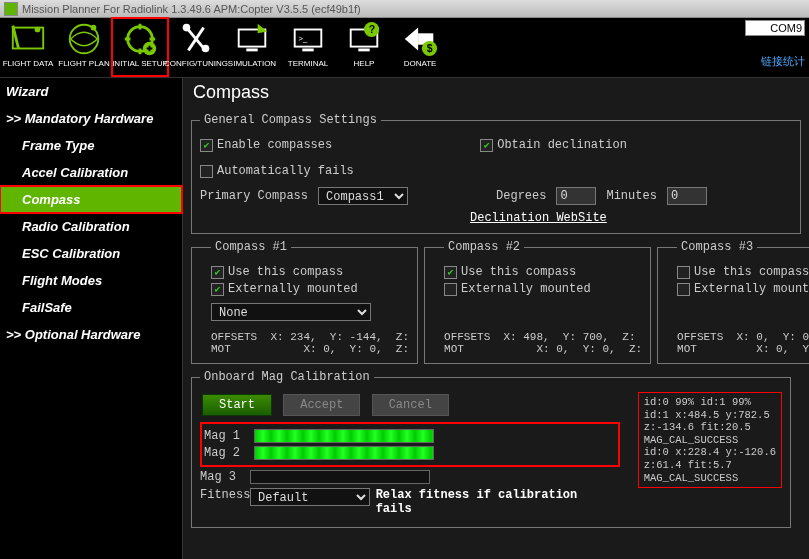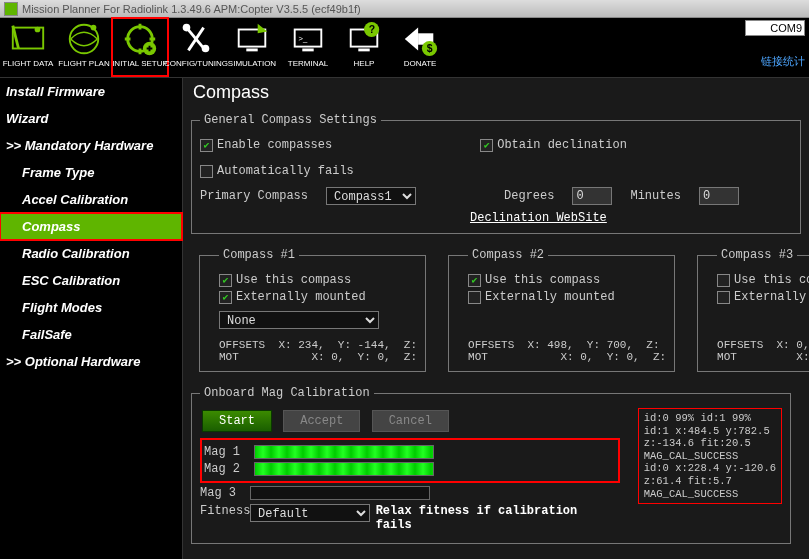--- a/index.html
+++ b/index.html
@@ -54,21 +54,21 @@
   .content-header {
     font-family: "Segoe UI", Arial, sans-serif; font-size: 18px; color: #fff;
     padding: 4px 10px;
   }
   fieldset {
     border: 1px solid #777; margin: 6px 8px; padding: 8px; color: #ccc;
     font-family: "SimSun","Courier New",monospace; font-size: 12px;
   }
   legend { padding: 0 4px; }
   .row3 { display: flex; gap: 6px; margin: 0 8px; }
-  .row3 fieldset { flex: 1; margin: 8px; padding-left: 19px; }
+  .row3 fieldset { flex: 1; margin: 0; padding-left: 19px; }
   .chk { display: flex; align-items: center; gap: 4px; margin: 3px 0; }
   .chkbox {
     width: 13px; height: 13px; border: 1px solid #888; background: #222;
     display: inline-flex; align-items: center; justify-content: center;
     font-size: 10px; color: #3c2;
   }
   .chkbox.on::after { content: "✔"; }
   select.dark, input.dark {
     background: #111; color: #ddd; border: 1px solid #777;
     font-family: inherit; font-size: 12px; padding: 1px 3px;
@@ -91,21 +91,21 @@
   .prog-fill { height: 100%; background: repeating-linear-gradient(90deg,#0c0,#2f2 8px,#0c0 16px); }
   .cal-out {
     border: 1px solid #f00; padding: 3px 5px; font-size: 10.5px;
     font-family: "SimSun","Courier New",monospace; white-space: pre; line-height: 1.2;
     background: #1a1a1a; color: #ccc;
   }
   .calib-top { display: flex; align-items: flex-start; gap: 18px; }
   .hl-box { border: 2px solid #f00; padding: 2px; }
   .relax { font-weight: bold; color: #fff; }
   .gcs-row { display:flex; align-items:center; flex-wrap:wrap; gap:6px 14px; }
-  .gcs-inline { display:flex; align-items:center; gap:18px; }
+  .gcs-inline { display:flex; align-items:center; gap:10px; }
 </style>
 </head>
 <body>
 
 <div class="titlebar">
   <span style="width:14px;height:14px;background:#5fb500;display:inline-block;margin-right:4px;border:1px solid #888"></span>
   <span>Mission Planner For Radiolink 1.3.49.6 APM:Copter V3.5.5 (ecf49b1f)</span>
 </div>
 
 <div class="toolbar">
@@ -178,21 +178,20 @@
     <span class="tool-label">DONATE</span>
   </div>
   <div class="toolbar-right">
     <div class="port-select">COM9</div>
     <div class="link-stats">链接统计</div>
   </div>
 </div>
 
 <div class="mainrow">
   <div class="sidebar">
-    <div class="side-item">Install Firmware</div>
     <div class="side-item">Wizard</div>
     <div class="side-item">&gt;&gt; Mandatory Hardware</div>
     <div class="side-sub">Frame Type</div>
     <div class="side-sub">Accel Calibration</div>
     <div class="side-sub active hl">Compass</div>
     <div class="side-sub">Radio Calibration</div>
     <div class="side-sub">ESC Calibration</div>
     <div class="side-sub">Flight Modes</div>
     <div class="side-sub">FailSafe</div>
     <div class="side-item">&gt;&gt; Optional Hardware</div>

